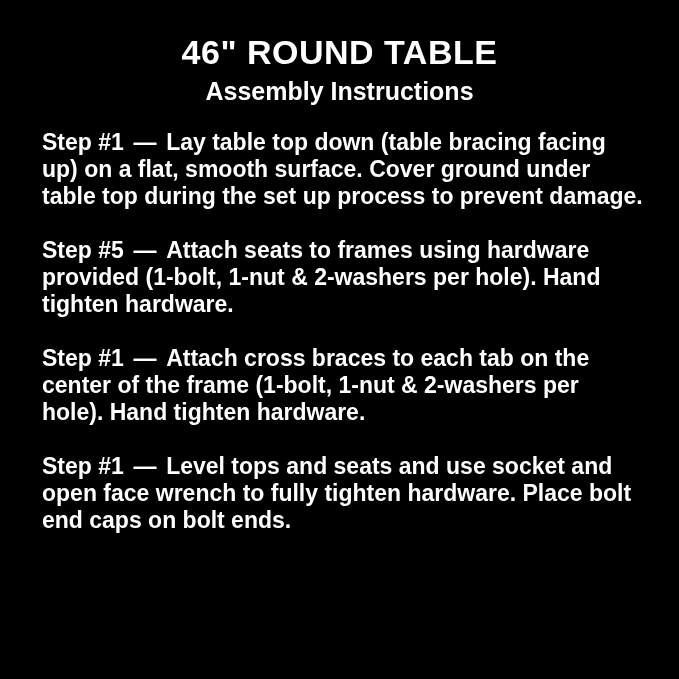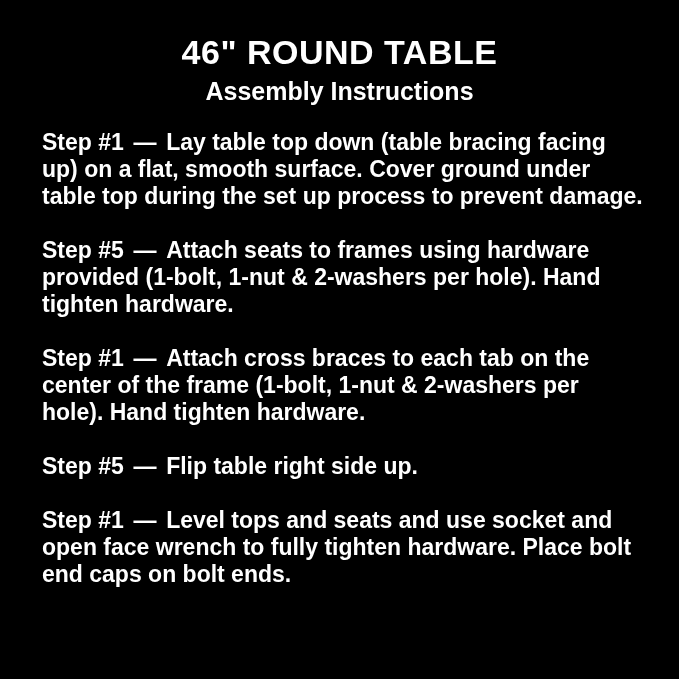--- a/index.html
+++ b/index.html
@@ -51,16 +51,15 @@
 
 <div class="poster">
   <div class="header">
     <h1 class="title">46" ROUND TABLE</h1>
     <h2 class="subtitle">Assembly Instructions</h2>
   </div>
   <div class="steps">
     <p class="step"><span class="step-label">Step #1</span><span class="step-dash">—</span><span class="step-text">Lay table top down (table bracing facing up) on a flat, smooth surface. Cover ground under table top during the set up process to prevent damage.</span></p>
     <p class="step"><span class="step-label">Step #5</span><span class="step-dash">—</span><span class="step-text">Attach seats to frames using hardware provided (1-bolt, 1-nut &amp; 2-washers per hole). Hand tighten hardware.</span></p>
     <p class="step"><span class="step-label">Step #1</span><span class="step-dash">—</span><span class="step-text">Attach cross braces to each tab on the center of the frame (1-bolt, 1-nut &amp; 2-washers per hole). Hand tighten hardware.</span></p>
-    <p class="step"><span class="step-label">Step #5</span><span class="step-dash">—</span><span class="step-text">Flip table right side up.</span></p>
     <p class="step"><span class="step-label">Step #1</span><span class="step-dash">—</span><span class="step-text">Level tops and seats and use socket and open face wrench to fully tighten hardware. Place bolt end caps on bolt ends.</span></p>
   </div>
 </div>
 
 </body></html>

